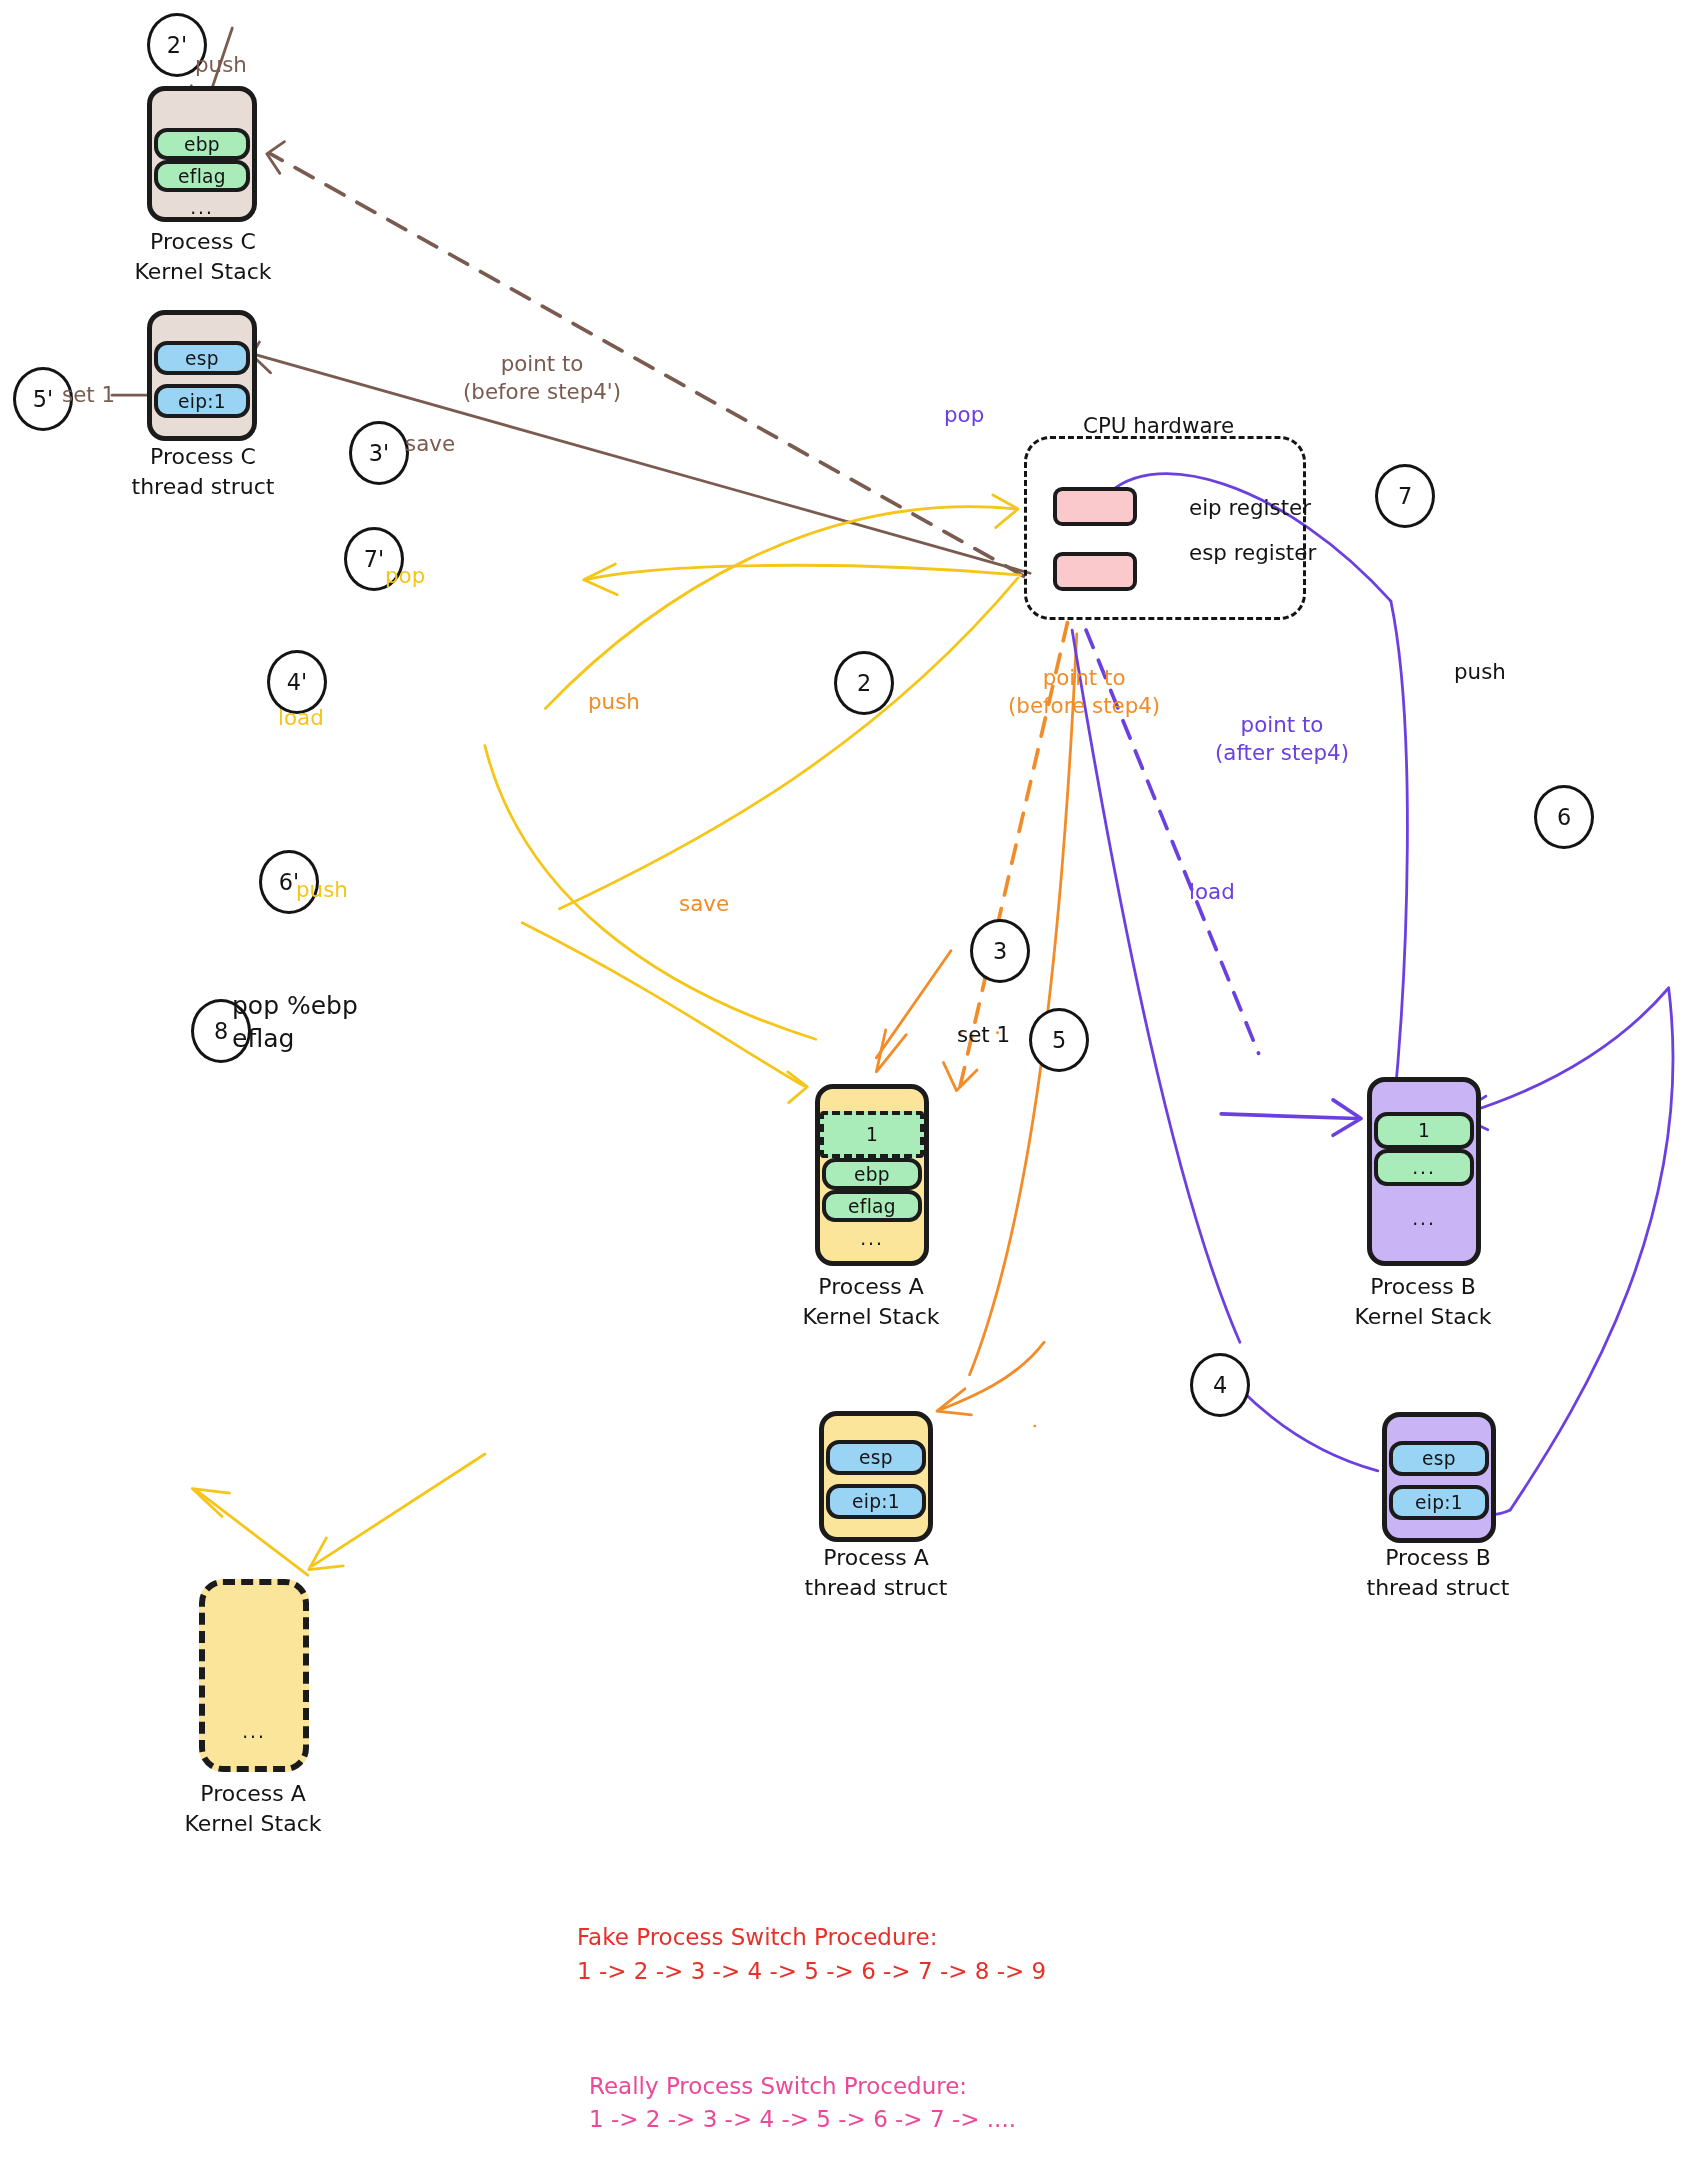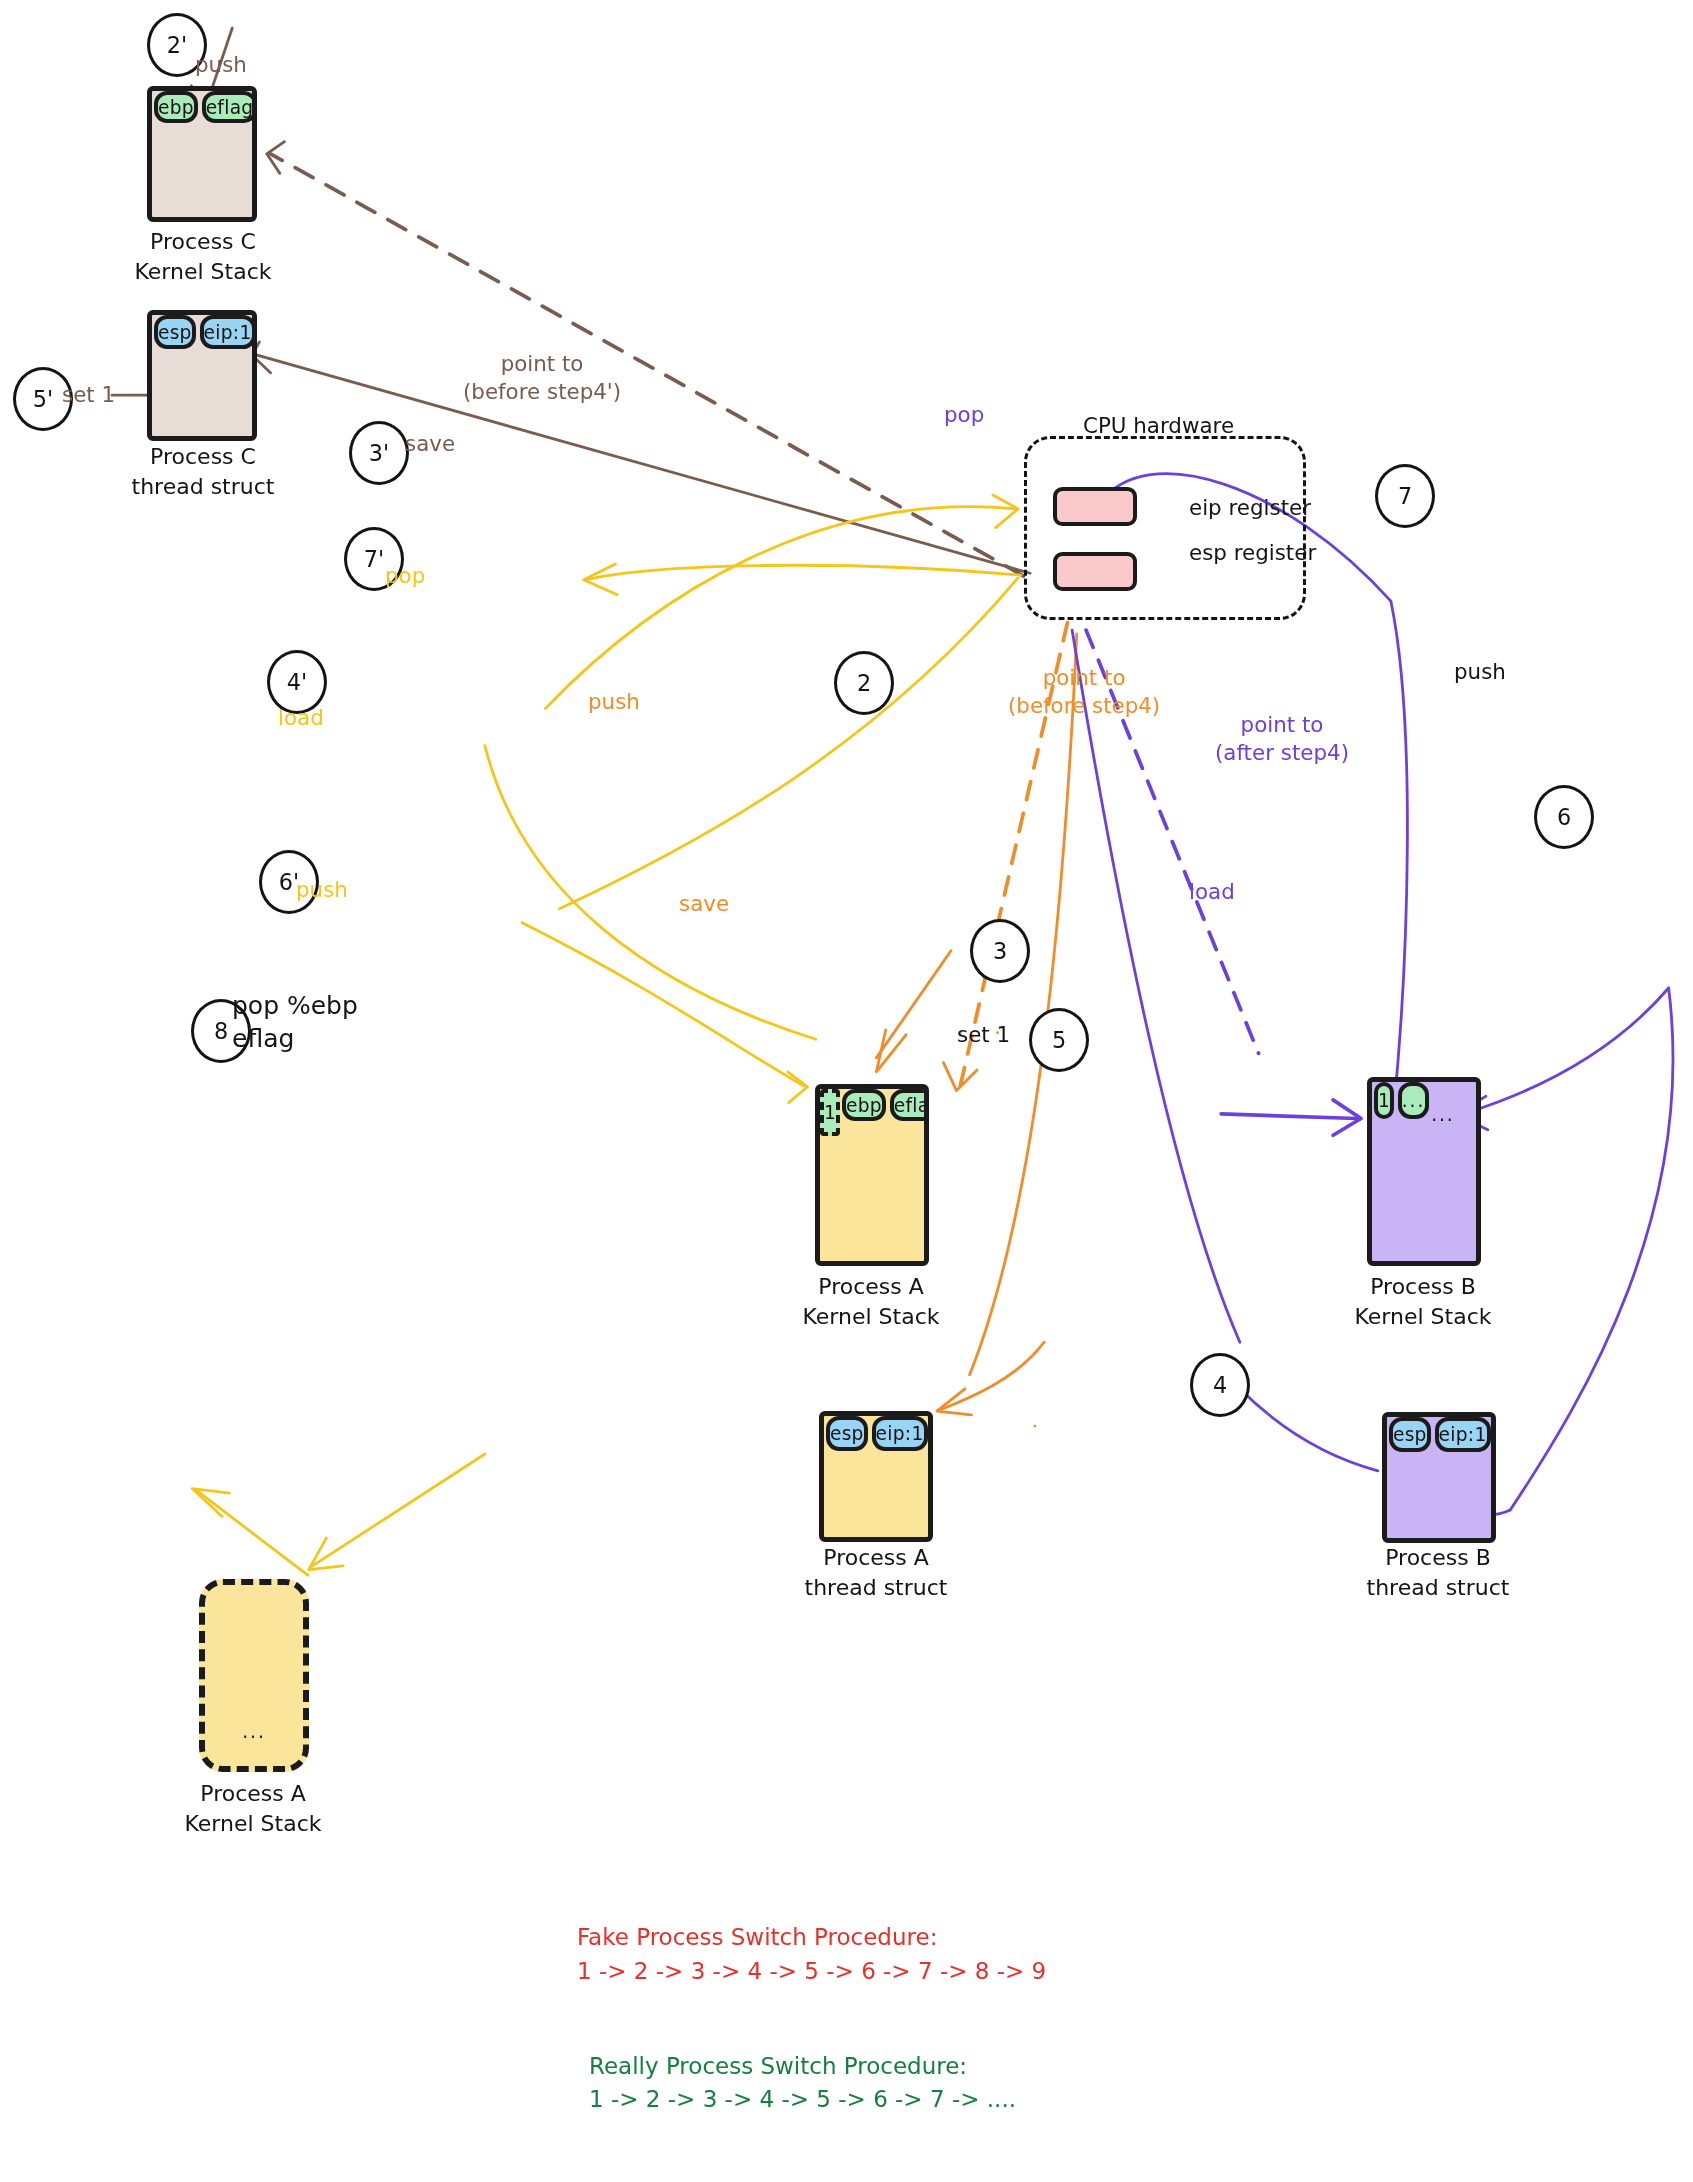--- a/index.html
+++ b/index.html
@@ -2,22 +2,22 @@
 <html style="font-size:15px"><head>
 <meta charset="utf-8">
 <style>
   html,body{margin:0;padding:0;background:#ffffff;}
   body{font-family:"DejaVu Sans", sans-serif;}
   #stage{position:relative;width:1694px;height:2182px;background:#fff;overflow:hidden;}
 
   svg.layer{position:absolute;left:0;top:0;width:1694px;height:2182px;pointer-events:none;}
 
   
-  .stack{position:absolute;border:5.6px solid #1b1b1b;border-radius:6px;box-sizing:border-box;
-         display:flex;flex-direction:row;overflow:hidden;}
+  .stack{position:absolute;border:5.6px solid #1b1b1b;border-radius:18px;box-sizing:border-box;
+         display:flex;flex-direction:column;overflow:hidden;}
   .cell{flex:0 0 auto;display:flex;align-items:center;justify-content:center;
         font-size:20.5px;color:#141414;letter-spacing:0.3px;}
   .cell.band{border:4.7px solid #1b1b1b;border-radius:13px;box-sizing:border-box;margin:0 1.9px;}
   .cell.dashedband{border:4.7px dashed #1b1b1b;border-radius:3.7px;box-sizing:border-box;}
   .cell.plain{border:none;}
 
   .caption{position:absolute;text-align:center;font-size:22px;line-height:1.35;color:#141414;
            white-space:pre-line;}
 
   
@@ -27,21 +27,21 @@
   
   .lbl{position:absolute;font-size:21.4px;line-height:1.3;white-space:pre-line;}
   .lbl.k{color:#141414;}
   .lbl.brown{color:#7a5b50;}
   .lbl.orange{color:#f28c28;}
   .lbl.yellow{color:#f5c518;}
   .lbl.purple{color:#6b3fe0;}
 
   .procblock{position:absolute;font-size:23px;line-height:1.35;white-space:pre-line;}
   .procblock.red{color:#e8302a;}
-  .procblock.black{color:#15803d;}
+  .procblock.black{color:#ec4899;margin-top:20px;}
 
   .cpu-box{position:absolute;border:3.7px dashed #141414;border-radius:26px;box-sizing:border-box;}
   .reg{position:absolute;border:4.7px solid #1b1b1b;border-radius:9.3px;box-sizing:border-box;background:#f9c9cb;}
   .reglabel{position:absolute;font-size:21.4px;color:#141414;margin-left:38px;}
   .cpu-title{position:absolute;font-size:21.4px;color:#141414;}
 </style>
 </head>
 <body>
 
 <div id="stage">

